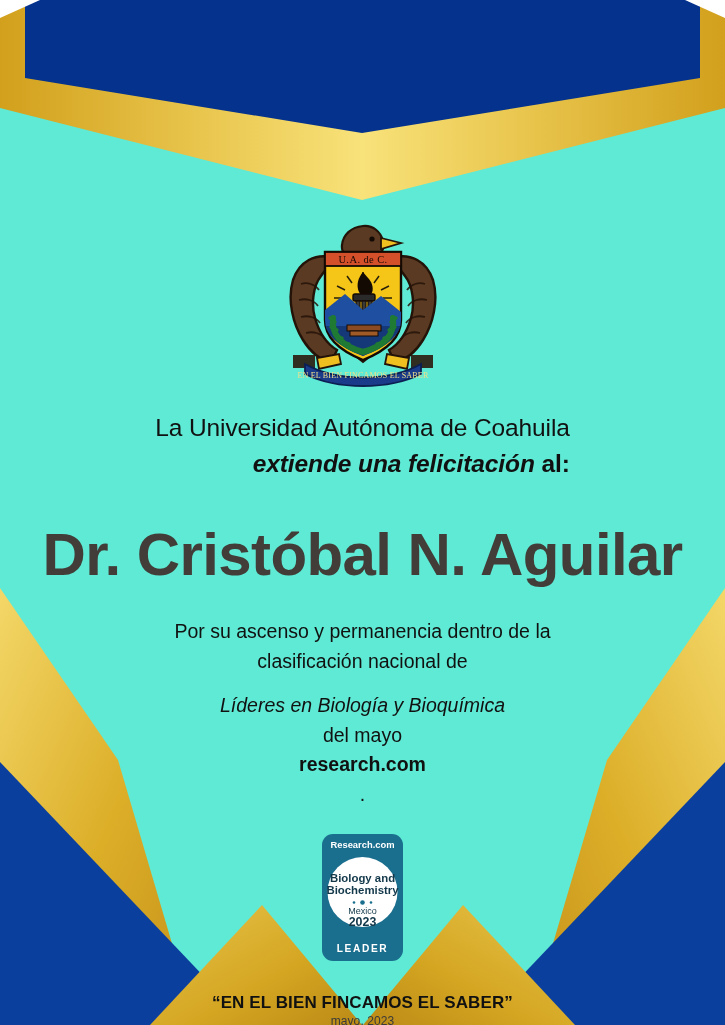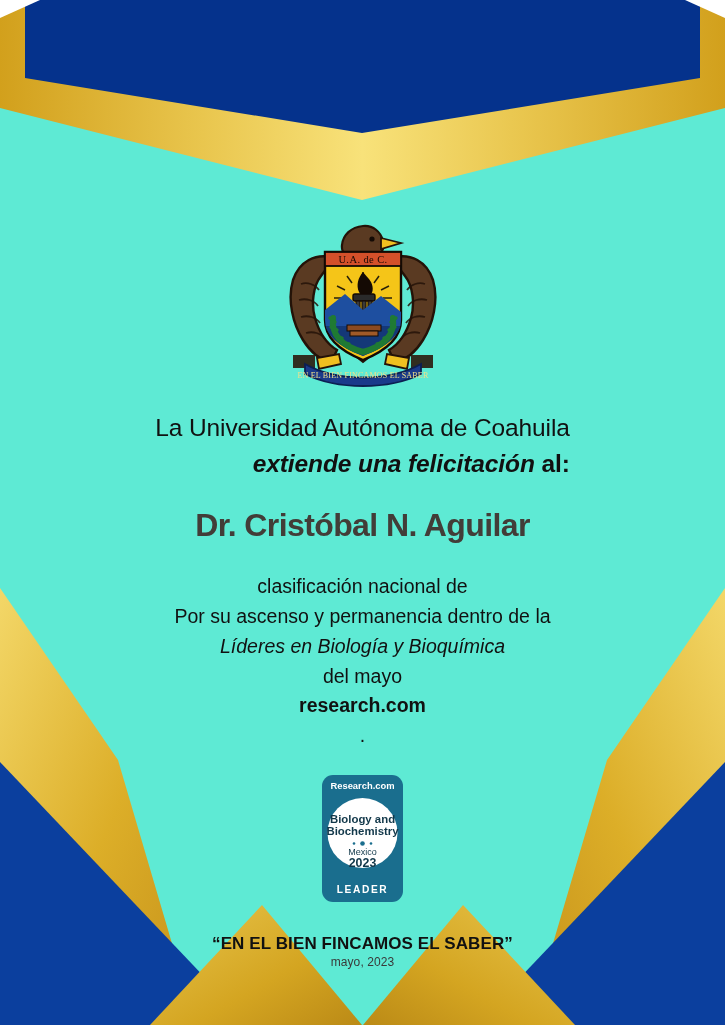--- a/index.html
+++ b/index.html
@@ -74,39 +74,39 @@
     font-weight: 700;
     font-style: italic;
   }
   .intro-tail {
     font-weight: 700;
     font-style: normal;
   }
 
   
   .honoree {
-    margin-top: 27px;
-    font-size: 32px;
+    margin-top: 40px;
+    font-size: 60px;
     font-weight: 700;
     color: #423d38;
     letter-spacing: -0.6px;
     text-align: center;
     white-space: nowrap;
   }
 
   
   .body-text {
     margin-top: 28px;
     text-align: center;
     color: #111111;
     font-size: 19.5px;
     line-height: 1.53;
   }
   .body-text span { display: block; }
-  .body-italic { font-style: italic; }
+  .body-italic { font-style: italic; margin-top: 14px; }
   .strong { font-weight: 700; }
 
   
   .badge-wrap {
     margin-top: 22px;
     width: 93px;
     height: 131px;
   }
   .badge-wrap svg { display: block; width: 100%; height: 100%; }
 
@@ -244,22 +244,22 @@
     </div>
 
     <div class="intro">
       <span class="intro-line1">La Universidad Autónoma de Coahuila</span>
       <span class="intro-line2"><em class="intro-em">extiende una felicitación</em><span class="intro-tail"> al:</span></span>
     </div>
 
     <div class="honoree">Dr. Cristóbal N. Aguilar</div>
 
     <div class="body-text">
+      <span>Por su ascenso y permanencia dentro de la</span>
       <span>clasificación nacional de</span>
-      <span>Por su ascenso y permanencia dentro de la</span>
       <span class="body-italic">Líderes en Biología y Bioquímica</span>
       <span>
           <span>del mayo </span>
           <span class="strong">research.com</span>
           <span>.</span>
         </span>
     </div>
 
     <div class="badge-wrap">
       <svg viewBox="0 0 93 131" xmlns="http://www.w3.org/2000/svg">

